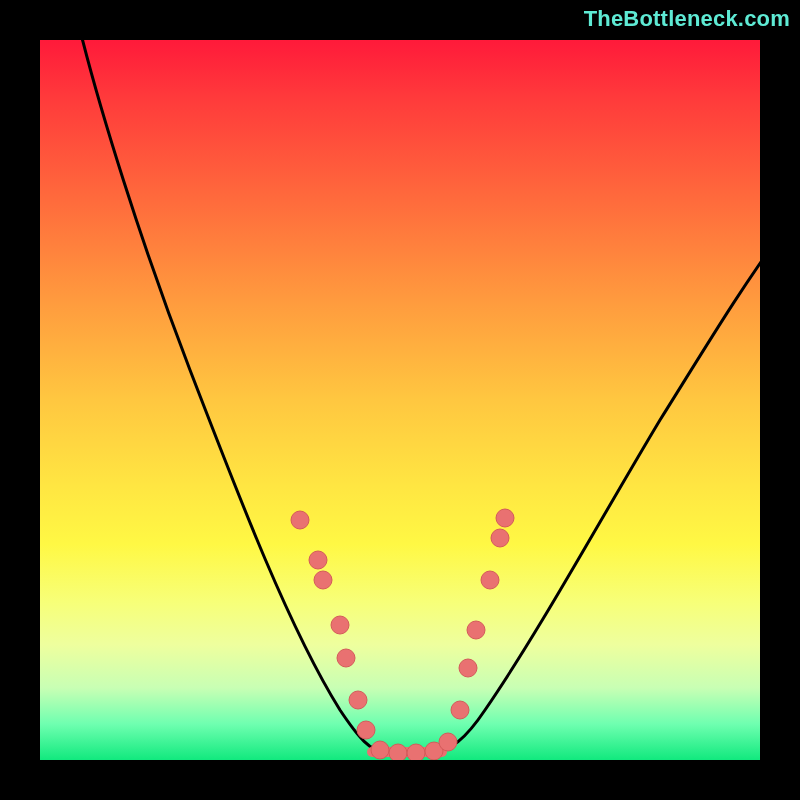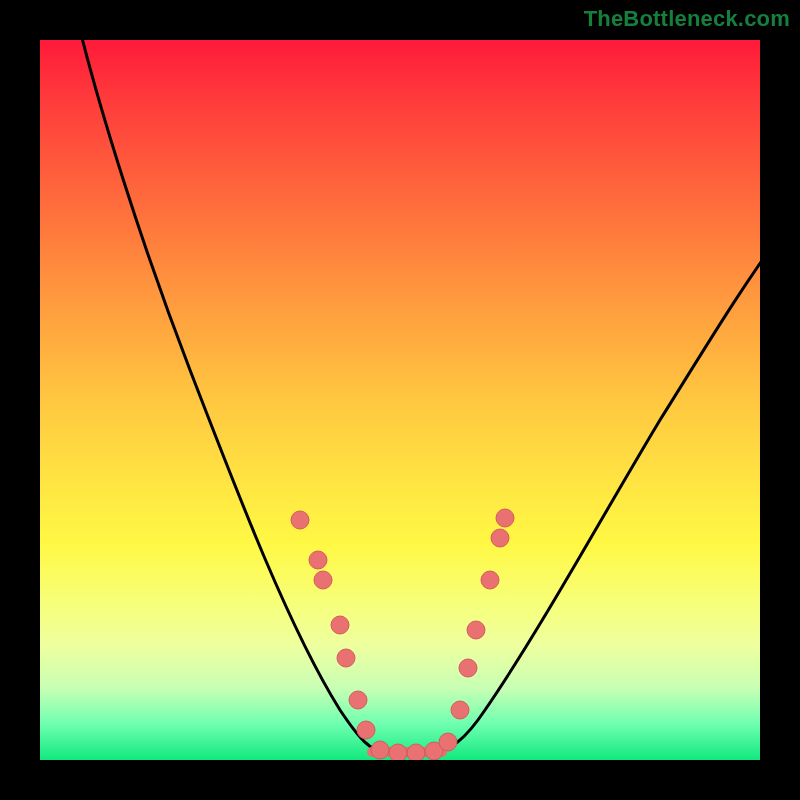--- a/index.html
+++ b/index.html
@@ -32,21 +32,21 @@
       #11e97e 100%
     );
     overflow: hidden;
   }
   .watermark {
     position: absolute;
     right: 10px;
     top: 6px;
     font-size: 22px;
     font-weight: 600;
-    color: #15803d;
+    color: #5eead4;
     letter-spacing: 0.2px;
   }
   svg.overlay {
     position: absolute;
     inset: 0;
     width: 100%;
     height: 100%;
   }
   .curve {
     fill: none;

